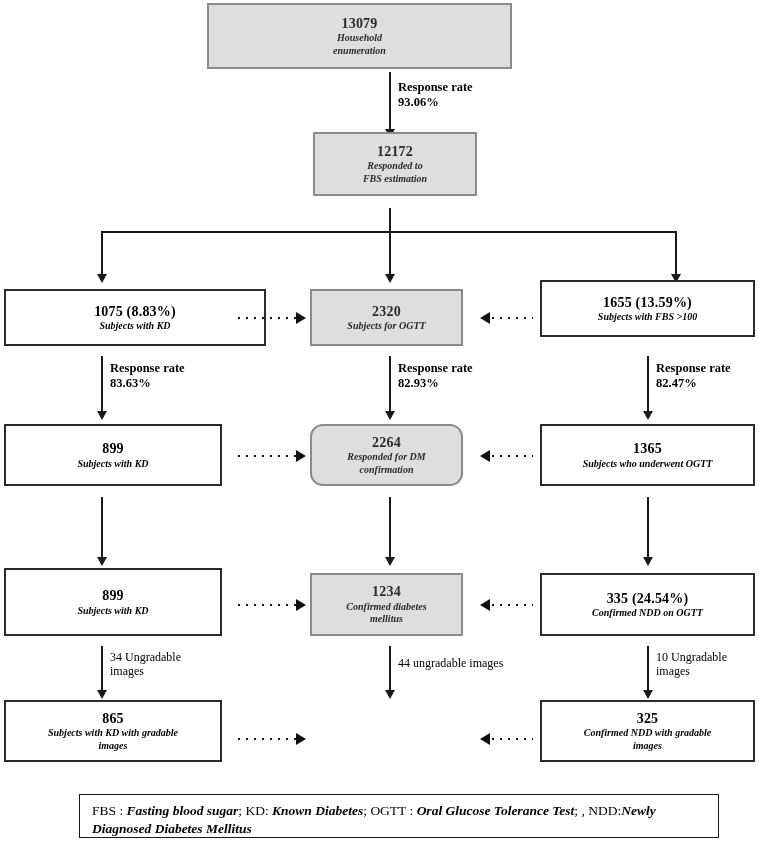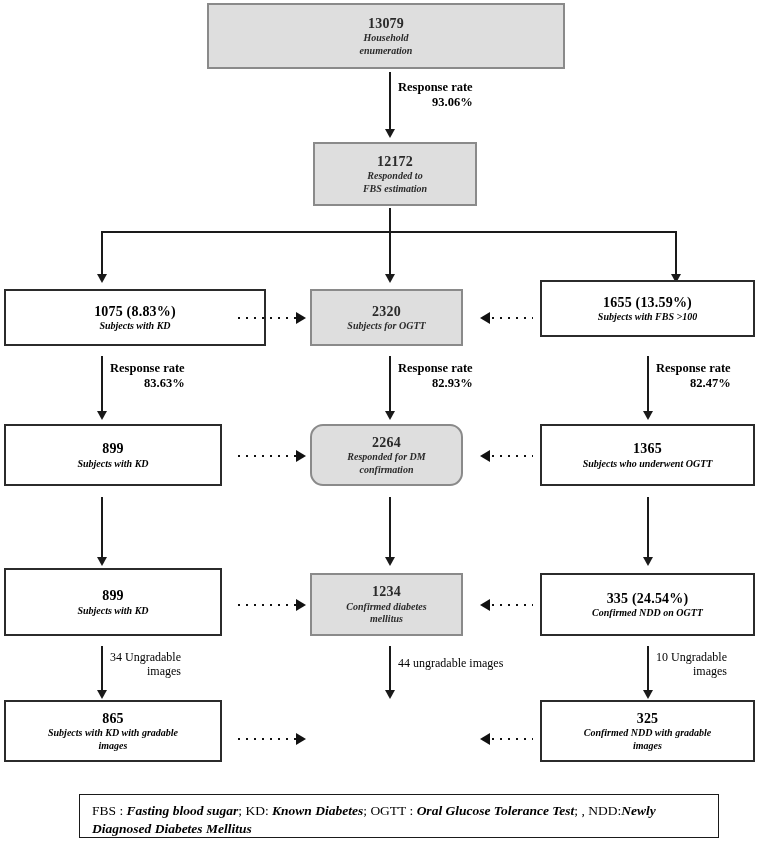--- a/index.html
+++ b/index.html
@@ -110,21 +110,21 @@
     border-top: 6px solid transparent;
     border-bottom: 6px solid transparent;
     border-right: 10px solid #111;
   }
 
   .edgelabel {
     position: absolute;
     font-size: 12.5px;
     font-weight: bold;
     line-height: 1.18;
-    text-align: right;
+    text-align: left;
     white-space: nowrap;
   }
   .edgelabel.small {
     font-size: 12px;
     font-weight: normal;
   }
 
   .legend {
     position: absolute;
     box-sizing: border-box;
@@ -135,33 +135,33 @@
     line-height: 1.35;
   }
   .legend .abbr { font-style: normal; font-weight: normal; }
   .legend .exp { font-style: italic; font-weight: bold; }
 </style>
 </head>
 <body>
 
 <div id="canvas">
 
-  <div class="box gray" style="left:207px; top:3px; width:358px; height:66px;">
+  <div class="box gray" style="left:207px; top:3px; width:305px; height:66px;">
     <div class="num">13079</div>
     <div class="desc">Household</div>
     <div class="desc">enumeration</div>
   </div>
 
   <div class="varrow" style="left:389px; top:72px; height:58px;"></div>
   <div class="edgelabel" style="left:398px; top:80px;">
     <div>Response rate</div>
     <div>93.06%</div>
   </div>
 
-  <div class="box gray" style="left:313px; top:142px; width:164px; height:64px;">
+  <div class="box gray" style="left:313px; top:132px; width:164px; height:64px;">
     <div class="num">12172</div>
     <div class="desc">Responded to</div>
     <div class="desc">FBS estimation</div>
   </div>
 
   <div class="vline" style="left:389px; top:208px; height:24px;"></div>
   <div class="hline" style="left:101px; top:231px; width:575px;"></div>
   <div class="varrow" style="left:101px; top:231px; height:44px;"></div>
   <div class="varrow" style="left:389px; top:231px; height:44px;"></div>
   <div class="varrow" style="left:675px; top:231px; height:44px;"></div>

